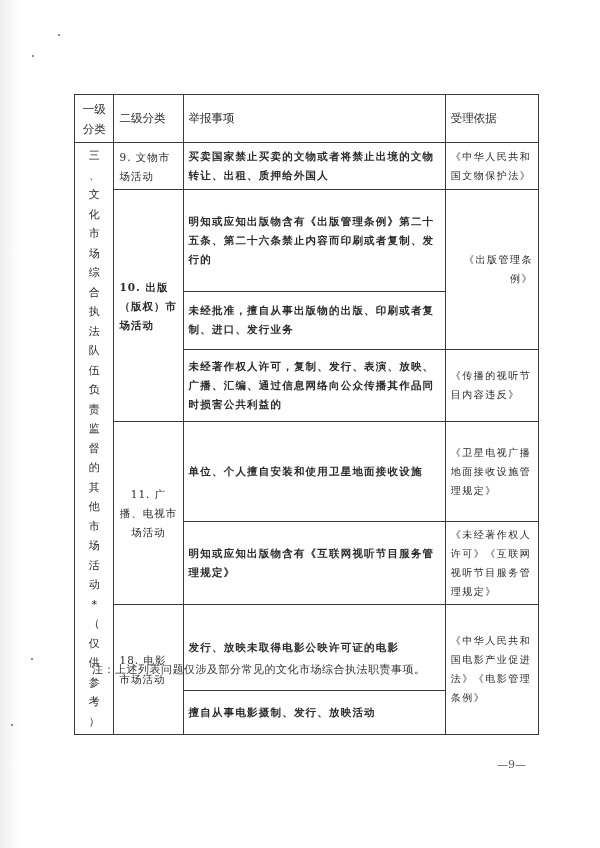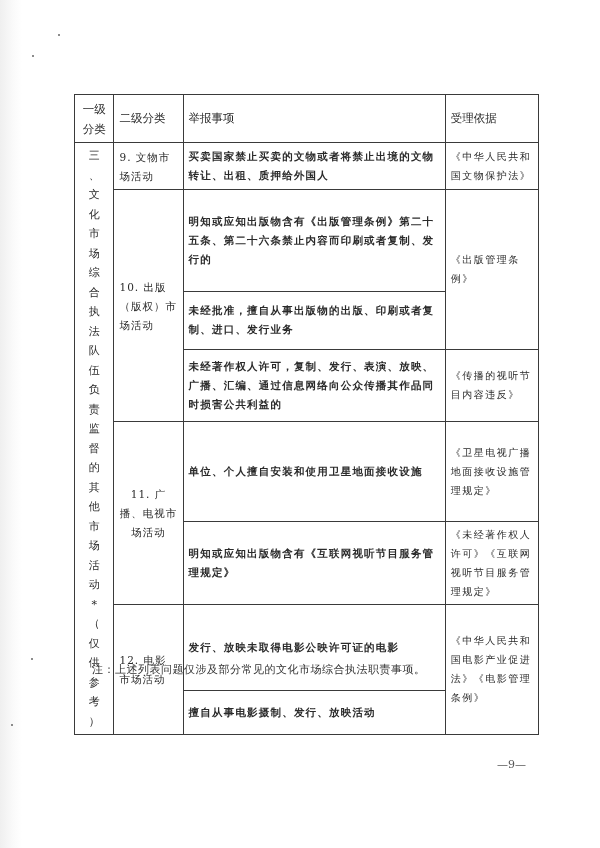--- a/index.html
+++ b/index.html
@@ -18,21 +18,21 @@
   }
   th { font-weight:normal; font-size:11.5px; text-align:left; }
   .col1 { width:36px; text-align:center; padding:2px 0; }
   .col2 { width:63px; }
   .col3 { width:239px; }
   .col4 { width:85px; }
   .vtext { display:flex; flex-direction:column; align-items:center; font-size:11px; line-height:19.5px; }
   .cat2 { vertical-align:top !important; padding-top:5px !important; letter-spacing:1px;margin-left:26px; }
   .item { letter-spacing:1.2px;font-weight:bold; }
   .basis { letter-spacing:1.5px; font-size:10px; text-align:left; }
-  .basis.center { text-align:left; }
+  .basis.center { text-align:right; }
   .note { position:absolute; left:92px; top:662px; font-size:11px; letter-spacing:0.5px; color:#333;text-align:right; }
   .pagenum { position:absolute; left:497px; top:758px; font-size:11px; color:#555; }
   .speck { position:absolute; width:2px; height:2px; background:#666; border-radius:1px; }
 </style>
 </head>
 <body>
 
 <div class="scan-edge"></div>
 <span class="speck" style="left:58px;top:34px;"></span>
 <span class="speck" style="left:32px;top:55px;"></span>
@@ -95,21 +95,21 @@
             <span>考</span>
             <span>）</span>
           </div>
       </td>
       <td class="cat2">9. 文物市场活动</td>
       <td class="item">买卖国家禁止买卖的文物或者将禁止出境的文物转让、出租、质押给外国人</td>
       <td class="basis">《中华人民共和国文物保护法》</td>
     </tr>
 
     <tr style="height:66px;">
-      <td class="cat2" rowspan="3" style="vertical-align:middle !important;">10. 出版（版权）市场活动</td>
+      <td class="cat2" rowspan="3" style="vertical-align:middle !important;font-weight:bold;">10. 出版（版权）市场活动</td>
       <td class="item">明知或应知出版物含有《出版管理条例》第二十五条、第二十六条禁止内容而印刷或者复制、发行的</td>
       <td class="basis center" rowspan="2">《出版管理条例》</td>
     </tr>
     <tr style="height:58px;">
       <td class="item">未经批准，擅自从事出版物的出版、印刷或者复制、进口、发行业务</td>
     </tr>
     <tr style="height:72px;">
       <td class="item">未经著作权人许可，复制、发行、表演、放映、广播、汇编、通过信息网络向公众传播其作品同时损害公共利益的</td>
       <td class="basis">《传播的视听节目内容违反》</td>
     </tr>
@@ -118,21 +118,21 @@
       <td class="cat2" rowspan="2" style="vertical-align:middle !important;text-align:center;">11. 广播、电视市场活动</td>
       <td class="item">单位、个人擅自安装和使用卫星地面接收设施</td>
       <td class="basis">《卫星电视广播地面接收设施管理规定》</td>
     </tr>
     <tr style="height:80px;">
       <td class="item">明知或应知出版物含有《互联网视听节目服务管理规定》</td>
       <td class="basis">《未经著作权人许可》《互联网视听节目服务管理规定》</td>
     </tr>
 
     <tr style="height:50px;">
-      <td class="cat2" rowspan="2" style="vertical-align:middle !important;">12. 电影市场活动</td>
+      <td class="cat2" rowspan="2" style="vertical-align:middle !important;">18. 电影市场活动</td>
       <td class="item">发行、放映未取得电影公映许可证的电影</td>
       <td class="basis" rowspan="2">《中华人民共和国电影产业促进法》《电影管理条例》</td>
     </tr>
     <tr style="height:44px;">
       <td class="item">擅自从事电影摄制、发行、放映活动</td>
     </tr>
     <tr style="height:0;">
         <td colspan="3" style="border:none;padding:0;height:0;"></td>
       </tr>
   </tbody>

